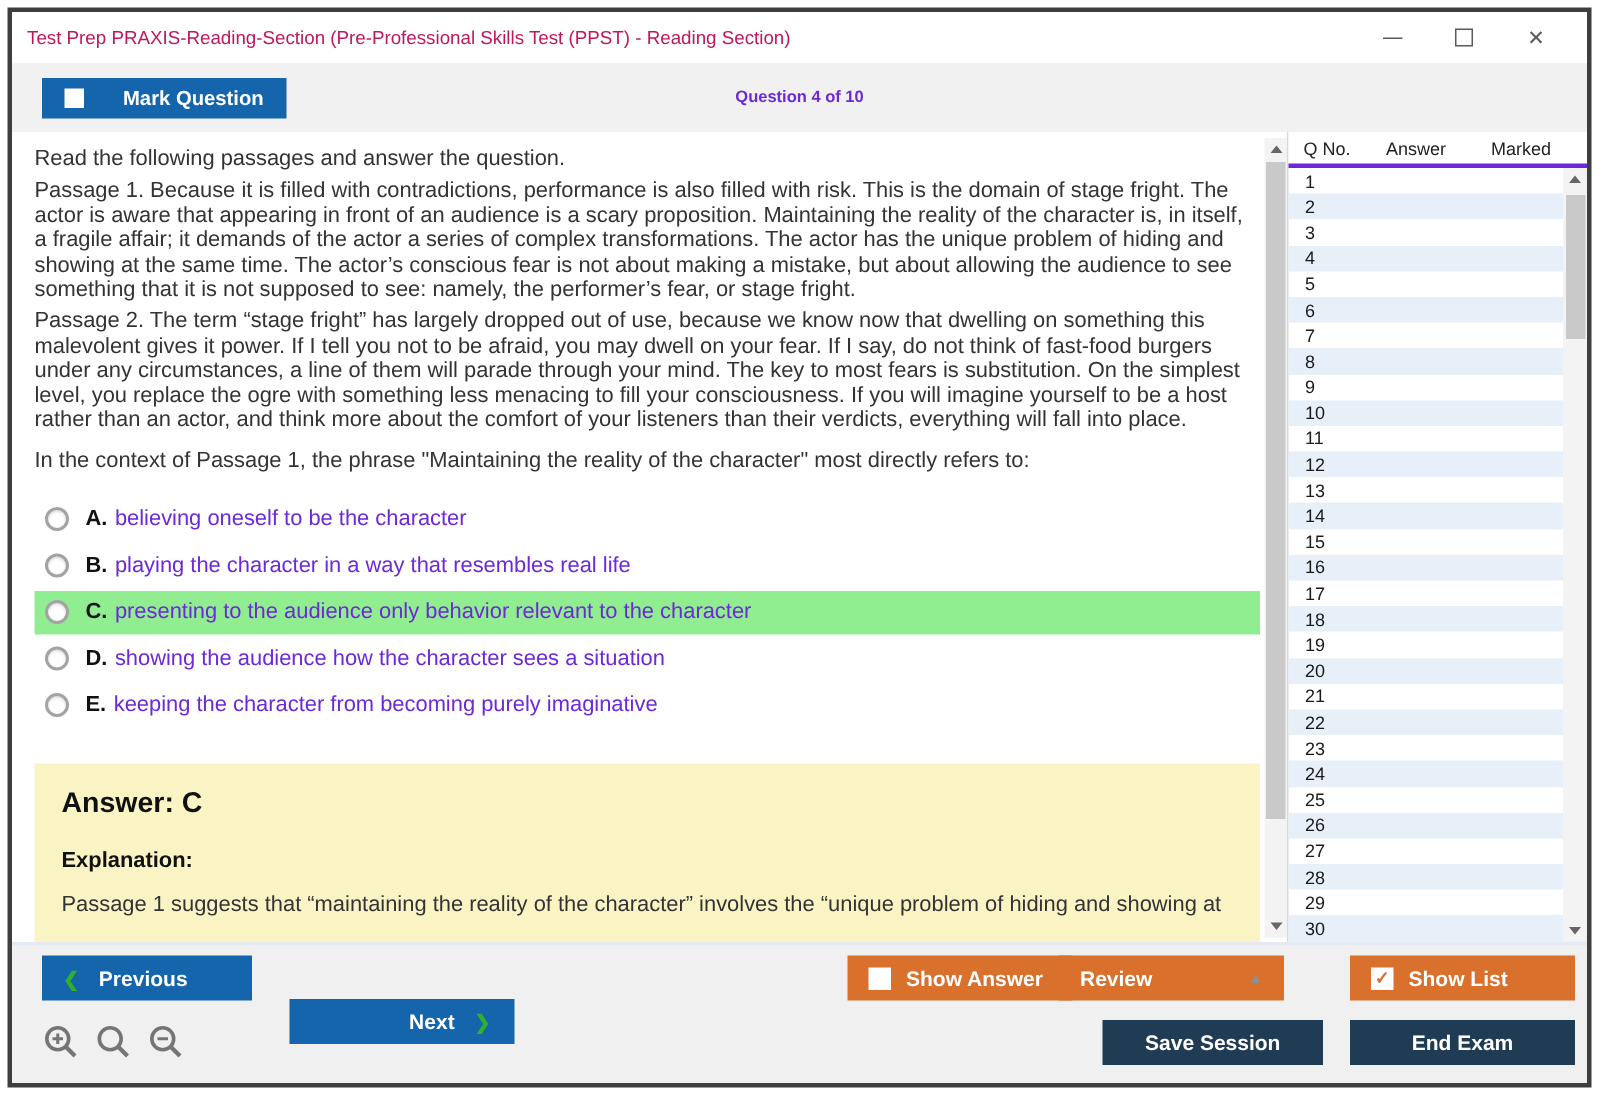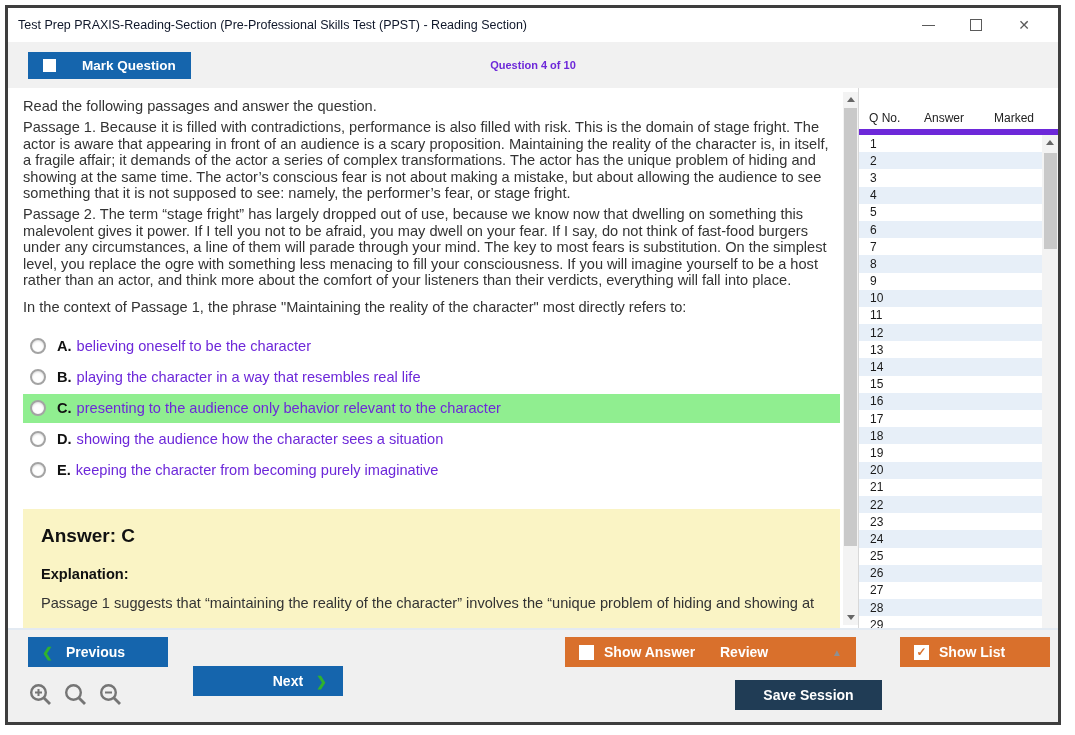--- a/index.html
+++ b/index.html
@@ -6,21 +6,21 @@
   html,body { width:1075px; height:735px; background:#fff; font-family:"Liberation Sans", sans-serif; overflow:hidden; }
   :root{
     --blue:#1565ad; --orange:#d9702c; --navy:#203c55; --green:#90ee90;
     --yellow:#faf4c5; --altrow:#e7eff8;
   }
   .window{ position:absolute; left:5px; top:5px; width:1056px; height:720px;
     border:3px solid #3e3e3e; background:#fff; }
 
   
   .titlebar{ height:34px; background:#fff; display:flex; align-items:center; }
-  .title{ padding-left:10px; font-size:12.5px; color:#0f172a; white-space:nowrap; }
+  .title{ padding-left:10px; font-size:12.5px; color:#be185d; white-space:nowrap; }
   .win-controls{ margin-left:auto; display:flex; align-items:center; padding-right:10px; }
   .win-btn{ width:48px; height:30px; display:flex; align-items:center; justify-content:center;
     color:#5a5a5a; cursor:pointer; }
   .min-glyph{ display:inline-block; width:13px; border-top:1.5px solid #5a5a5a; }
   .max-glyph{ display:inline-block; width:12px; height:12px; border:1.5px solid #5a5a5a; }
   .close-glyph{ font-size:14px; color:#5a5a5a; line-height:1; }
 
   
   .headerbar{ height:46px; background:#f1f1f1; position:relative; display:flex; align-items:center; }
   .q-counter{ position:absolute; left:0; right:0; text-align:center; font-size:11px; font-weight:bold; color:#6d28d9; }
@@ -53,21 +53,21 @@
   .vscroll{ position:absolute; left:835px; top:4px; width:15px; height:533px; background:#f3f3f3; }
   .arrow-up, .arrow-down{ position:absolute; left:0; width:15px; height:15px; display:flex; align-items:center; justify-content:center; cursor:pointer; }
   .arrow-up{ top:0; } .arrow-down{ bottom:0; }
   .tri-up{ width:0; height:0; border-left:4px solid transparent; border-right:4px solid transparent; border-bottom:5px solid #666; }
   .tri-down{ width:0; height:0; border-left:4px solid transparent; border-right:4px solid transparent; border-top:5px solid #666; }
   .vthumb{ position:absolute; left:1px; width:13px; background:#c9c9c9; cursor:pointer; }
   .main-thumb{ top:16px; height:438px; }
 
   
   .sidebar{ position:absolute; left:850px; top:0; width:200px; height:540px; background:#fff; border-left:1px solid #d8d8d8; }
-  .sb-header{ height:24px; display:flex; font-size:12px; color:#222; border-bottom:6px solid #6d28d9; background:#fff;margin-top:23px; }
+  .sb-header{ height:24px; display:flex; align-items:center; font-size:12px; color:#222; border-bottom:3px solid #6d28d9; background:#fff; }
   .sb-h1{ padding-left:10px; width:65px; } .sb-h2{ width:70px; } .sb-h3{ width:60px; }
   .sb-list{ position:relative; height:516px; overflow:hidden; }
   .sb-rows{ position:absolute; left:0; top:0; width:183px; }
   .qrow{ height:17.2px; display:flex; align-items:center; font-size:12px; color:#1a1a1a; cursor:pointer; }
   .qrow.alt{ background:var(--altrow); }
   .qrow .qnum{ padding-left:11px; width:60px; }
   .sb-scroll{ position:absolute; right:0; top:0; width:16px; height:516px; background:#f3f3f3; }
   .sb-thumb{ top:18px; height:96px; left:1.5px; }
 
   
@@ -363,20 +363,23 @@
     </button>
     <button class="btn btn-orange show-list-btn">
       <span class="checkbox cb-large">
           <span class="check-glyph">✓</span>
         </span>
       <span>Show List</span>
     </button>
     <button class="btn btn-navy save-session-btn">
       <span>Save Session</span>
     </button>
+    <button class="btn btn-navy end-exam-btn">
+      <span>End Exam</span>
+    </button>
     <div class="zoom-icons">
       <svg class="zoom-icon" width="26" height="26" viewBox="0 0 26 26">
         <circle cx="10.5" cy="10.5" r="7.3" fill="none" stroke="#757575" stroke-width="2.4"></circle>
         <line x1="16" y1="16" x2="22" y2="22" stroke="#757575" stroke-width="2.8"></line>
         <line x1="7" y1="10.5" x2="14" y2="10.5" stroke="#757575" stroke-width="2"></line>
         <line x1="10.5" y1="7" x2="10.5" y2="14" stroke="#757575" stroke-width="2"></line>
       </svg>
       <svg class="zoom-icon" width="26" height="26" viewBox="0 0 26 26">
         <circle cx="10.5" cy="10.5" r="7.3" fill="none" stroke="#757575" stroke-width="2.4"></circle>
         <line x1="16" y1="16" x2="22" y2="22" stroke="#757575" stroke-width="2.8"></line>

